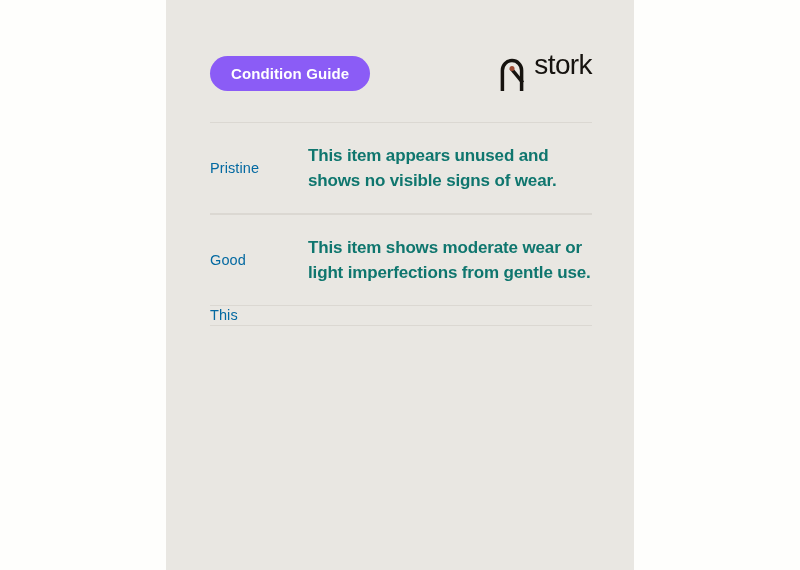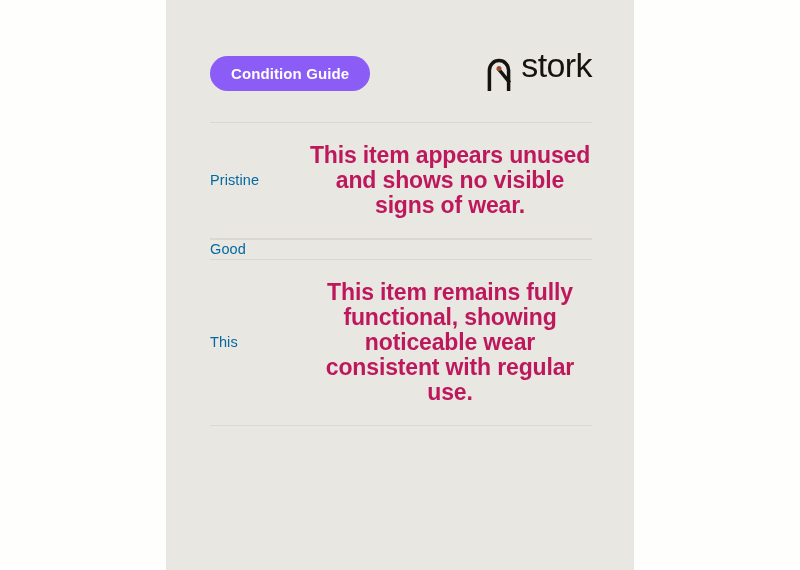--- a/index.html
+++ b/index.html
@@ -73,21 +73,21 @@
   }
 
   .brand-mark {
     width: 26px;
     height: 34px;
     display: block;
     flex: 0 0 auto;
   }
 
   .brand-word {
-    font-size: 34px;
+    font-size: 28px;
     font-weight: 400;
     color: #16130f;
     letter-spacing: -0.6px;
     line-height: 1;
     margin-bottom: 18px;
     text-align: right;
   }
 
   
   .guide-table {
@@ -113,27 +113,26 @@
     flex: 0 0 98px;
     font-size: 14.5px;
     font-weight: 400;
     color: #0369a1;
     letter-spacing: 0.1px;
     line-height: 1.3;
   }
 
   .row-desc {
     flex: 1 1 auto;
-    font-size: 23px;
+    font-size: 17px;
     font-weight: 600;
-    color: #be185d;
+    color: #0f766e;
     line-height: 25px;
     letter-spacing: -0.15px;
     padding: 20px 0;
-    text-align: center;
   }
 
   .row-pristine  .row-desc { min-height: 50px; }
   .row-excellent .row-desc { min-height: 50px; }
   .row-good      .row-desc { min-height: 75px; }
   .row-fair      .row-desc { min-height: 75px; }
 </style>
 </head>
 <body>
 
@@ -171,27 +170,27 @@
 
       <div class="divider"></div>
 
       <div class="guide-row row-excellent">
       </div>
 
       <div class="divider"></div>
 
       <div class="guide-row row-good">
         <div class="row-label">Good</div>
+        <div class="row-desc">This item shows moderate wear or light imperfections from gentle use.</div>
       </div>
 
       <div class="divider"></div>
 
       <div class="guide-row row-fair">
         <div class="row-label">This</div>
-        <div class="row-desc">This item remains fully functional, showing noticeable wear consistent with regular use.</div>
       </div>
 
       <div class="divider"></div>
 
     </div>
 
   </div>
 
 </div>
 

